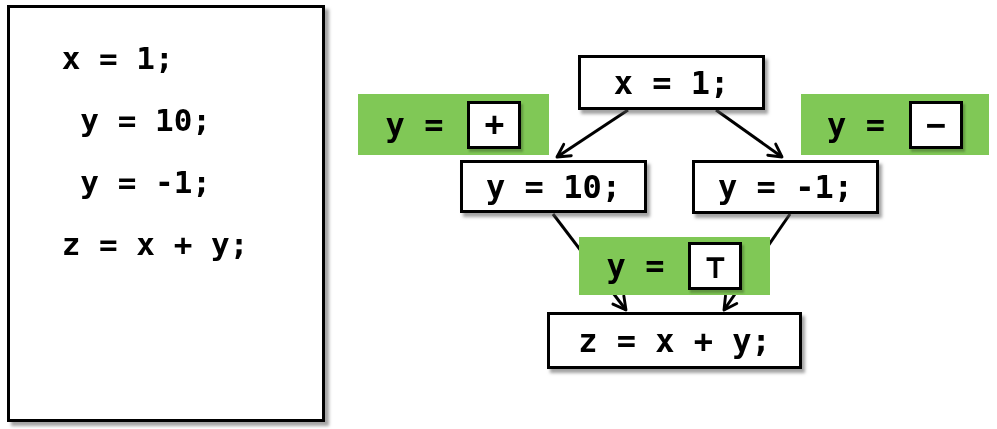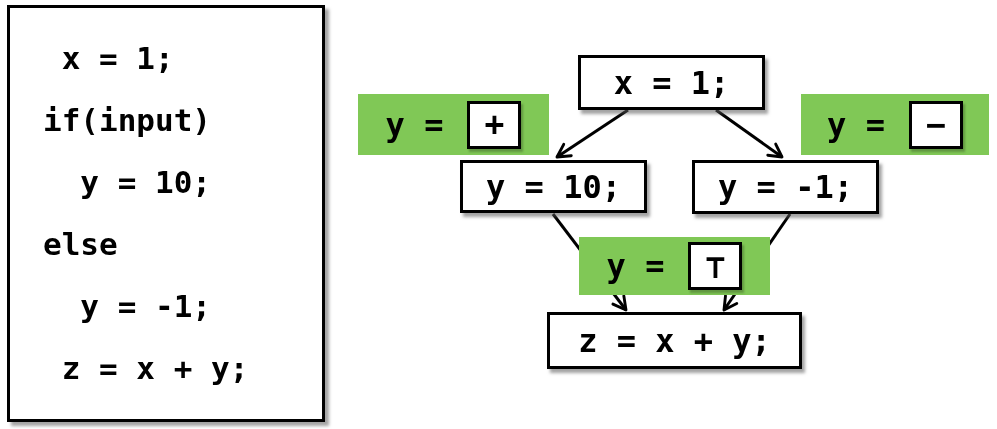--- a/index.html
+++ b/index.html
@@ -100,23 +100,21 @@
     font-size: 33px;
     font-weight: bold;
     line-height: 1;
   }
 </style>
 </head>
 <body>
 
 <div class="code-panel">
   <div class="code-line"> x = 1;</div>
-  <div class="code-line">if(input)</div>
   <div class="code-line">  y = 10;</div>
-  <div class="code-line">else</div>
   <div class="code-line">  y = -1;</div>
   <div class="code-line"> z = x + y;</div>
 </div>
 
 <div class="diagram">
 
   <svg class="edges" width="997" height="429" viewBox="0 0 997 429">
     <defs>
       <marker id="arrowV" viewBox="0 0 10 10" refX="8.5" refY="5" markerWidth="6" markerHeight="6" orient="auto">
         <path d="M1.5,1.2 L8.5,5 L1.5,8.8" fill="none" stroke="#000000" stroke-width="1.6" stroke-linecap="round" stroke-linejoin="round"></path>

